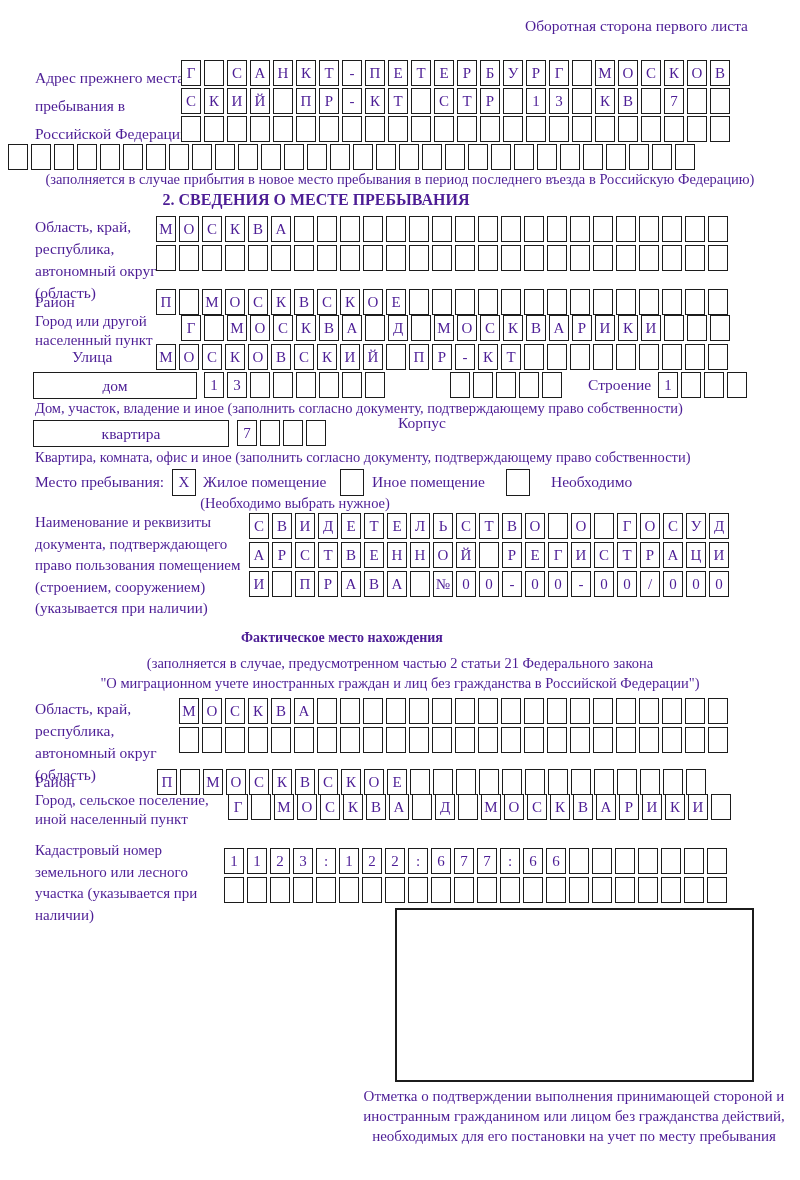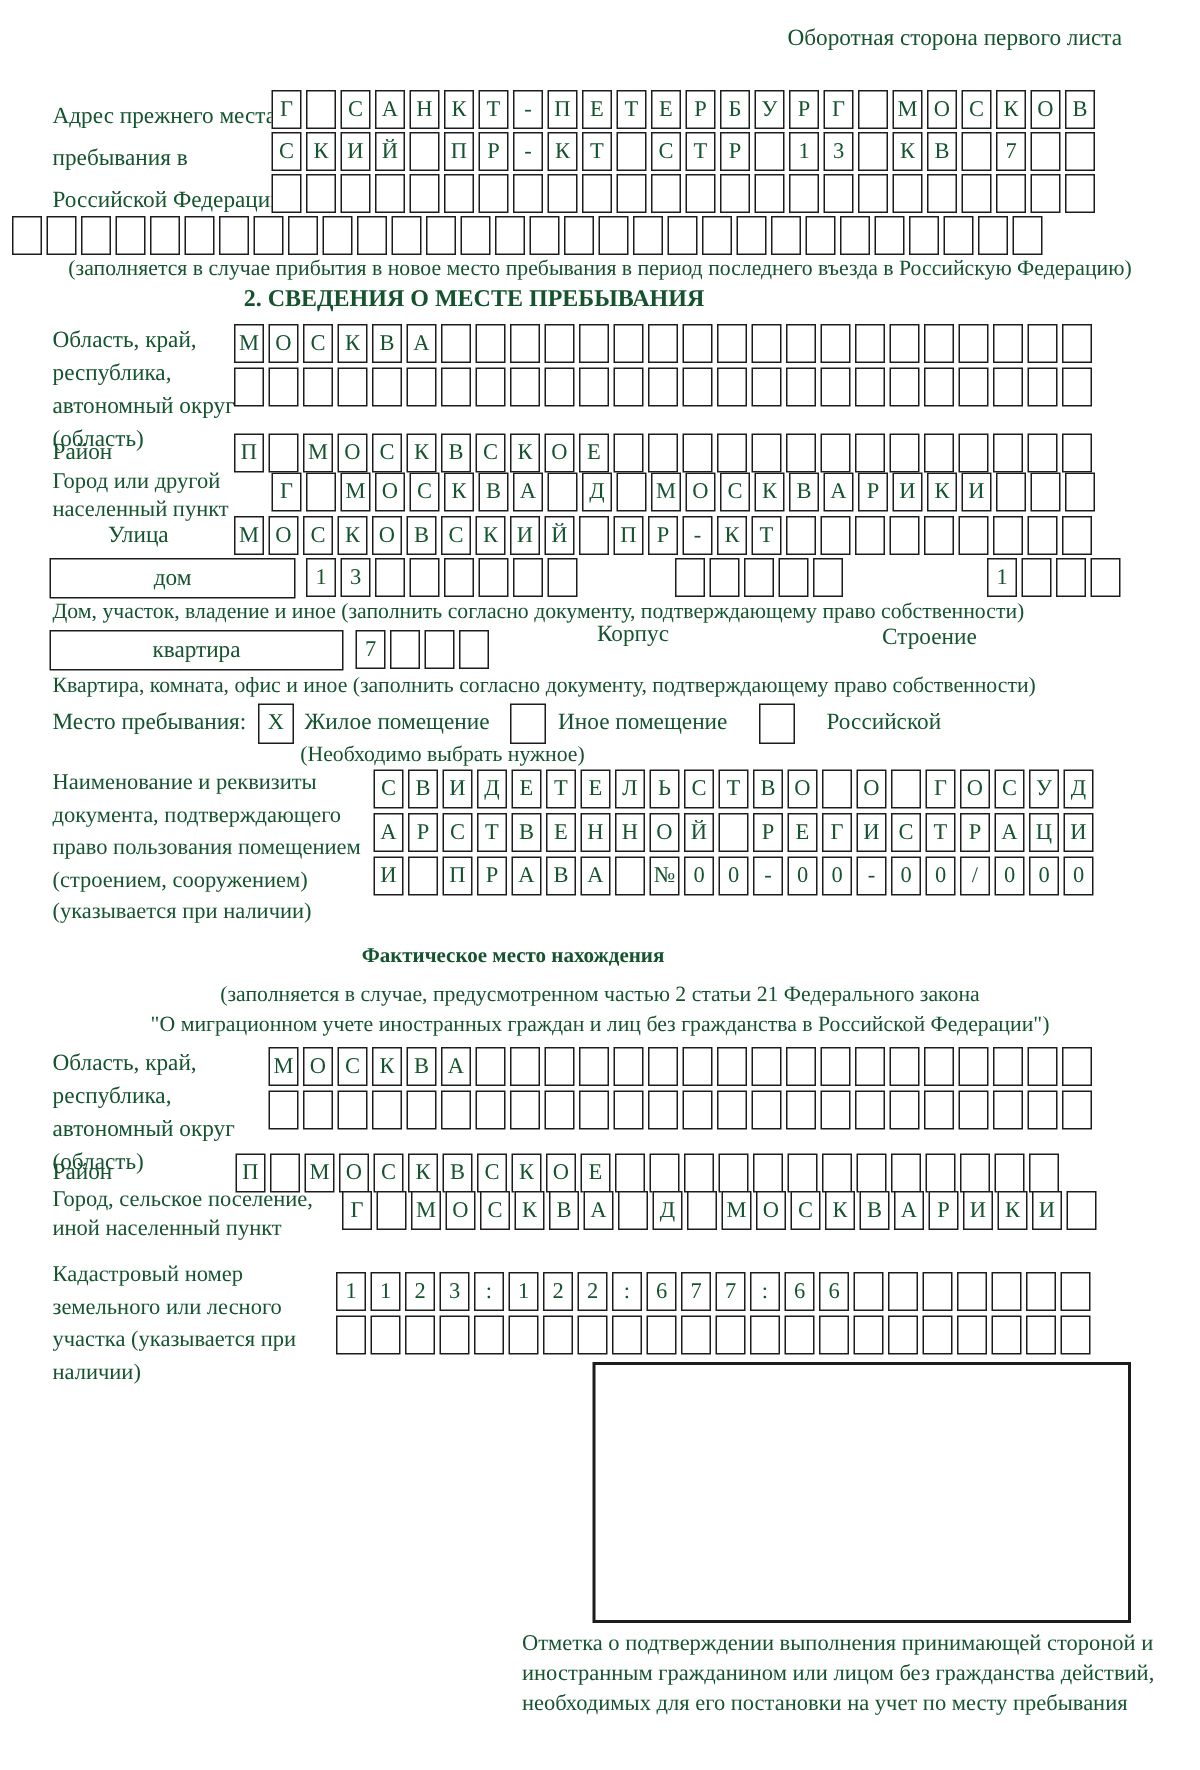--- a/index.html
+++ b/index.html
@@ -1,17 +1,17 @@
 <!DOCTYPE html>
 <html><head>
 <meta charset="utf-8">
 <style>
   html,body{margin:0;padding:0;background:#fff;}
   .page{position:relative;width:800px;height:1180px;background:#ffffff;
-        font-family:"Liberation Serif","DejaVu Serif",serif;color:#14532d;overflow:hidden;}
+        font-family:"Liberation Serif","DejaVu Serif",serif;color:#4c1d95;overflow:hidden;}
   .abs{position:absolute;}
   .label{font-size:15.5px;line-height:22px;}
   .small-note{font-size:14.5px;text-align:center;}
   .title{font-size:16px;font-weight:bold;text-align:center;}
   .boxrow{position:absolute;display:flex;gap:3px;}
   .cbox{width:18px;height:24px;border:1.6px solid #1c1c1c;display:flex;align-items:center;
         justify-content:center;font-size:15px;flex:none;background:#fff;}
   .wide-box{position:absolute;height:27px;border:1.6px solid #1c1c1c;display:flex;
         align-items:center;justify-content:center;font-size:15.5px;box-sizing:border-box;background:#fff;}
   .checkbox{position:absolute;width:22px;height:25px;border:1.6px solid #1c1c1c;display:flex;
@@ -294,21 +294,21 @@
       <span class="cbox"></span>
     </div>
   <div class="abs" style="left:398px;top:376px;font-size:15.5px;margin-top:38px;">Корпус</div>
   <div class="boxrow" style="left:450px;top:372px;">
       <span class="cbox"></span>
       <span class="cbox"></span>
       <span class="cbox"></span>
       <span class="cbox"></span>
       <span class="cbox"></span>
     </div>
-  <div class="abs" style="left:588px;top:376px;font-size:15.5px;margin-top:40px;">Строение</div>
+  <div class="abs" style="left:588px;top:376px;font-size:15.5px;">Строение</div>
   <div class="boxrow" style="left:658px;top:372px;">
       <span class="cbox">1</span>
       <span class="cbox"></span>
       <span class="cbox"></span>
       <span class="cbox"></span>
     </div>
   <div class="abs" style="left:35px;top:400px;font-size:14.5px;">Дом, участок, владение и иное (заполнить согласно документу, подтверждающему право собственности)</div>
 
   <div class="wide-box" style="left:33px;top:420px;width:196px;">квартира</div>
   <div class="boxrow" style="left:237px;top:420px;">
@@ -318,21 +318,21 @@
       <span class="cbox"></span>
     </div>
   <div class="abs" style="left:35px;top:449px;font-size:14.5px;">Квартира, комната, офис и иное (заполнить согласно документу, подтверждающему право собственности)</div>
 
   <div class="abs" style="left:35px;top:473px;font-size:15.5px;">Место пребывания:</div>
   <div class="checkbox" style="left:172px;top:469px;">X</div>
   <div class="abs" style="left:203px;top:473px;font-size:15.5px;">Жилое помещение</div>
   <div class="checkbox" style="left:340px;top:469px;"></div>
   <div class="abs" style="left:372px;top:473px;font-size:15.5px;">Иное помещение</div>
   <div class="checkbox" style="left:506px;top:469px;"></div>
-  <div class="abs" style="left:551px;top:473px;font-size:15.5px;">Российской</div>
+  <div class="abs" style="left:551px;top:473px;font-size:15.5px;">Необходимо</div>
   <div class="abs label" style="left:35px;top:512px;width:218px;line-height:21.5px;font-size:15px;">Наименование и реквизиты документа, подтверждающего право пользования помещением (строением, сооружением) (указывается при наличии)</div>
 
   <div class="abs small-note" style="left:120px;top:495px;width:350px;">(Необходимо выбрать нужное)</div>
   <div class="boxrow" style="left:249px;top:513px;">
       <span class="cbox">С</span>
       <span class="cbox">В</span>
       <span class="cbox">И</span>
       <span class="cbox">Д</span>
       <span class="cbox">Е</span>
       <span class="cbox">Т</span>
@@ -555,15 +555,15 @@
       <span class="cbox"></span>
       <span class="cbox"></span>
       <span class="cbox"></span>
       <span class="cbox"></span>
       <span class="cbox"></span>
       <span class="cbox"></span>
       <span class="cbox"></span>
     </div>
 
   <div class="stamp-box" style="left:395px;top:908px;width:355px;height:170px;"></div>
-  <div class="abs" style="left:348px;top:1086px;width:452px;text-align:left;font-size:15px;line-height:20px;">Отметка о подтверждении выполнения принимающей стороной и иностранным гражданином или лицом без гражданства действий, необходимых для его постановки на учет по месту пребывания</div>
+  <div class="abs" style="left:348px;top:1086px;width:452px;text-align:center;font-size:15px;line-height:20px;">Отметка о подтверждении выполнения принимающей стороной и иностранным гражданином или лицом без гражданства действий, необходимых для его постановки на учет по месту пребывания</div>
 
 </div>
 
 </body></html>

